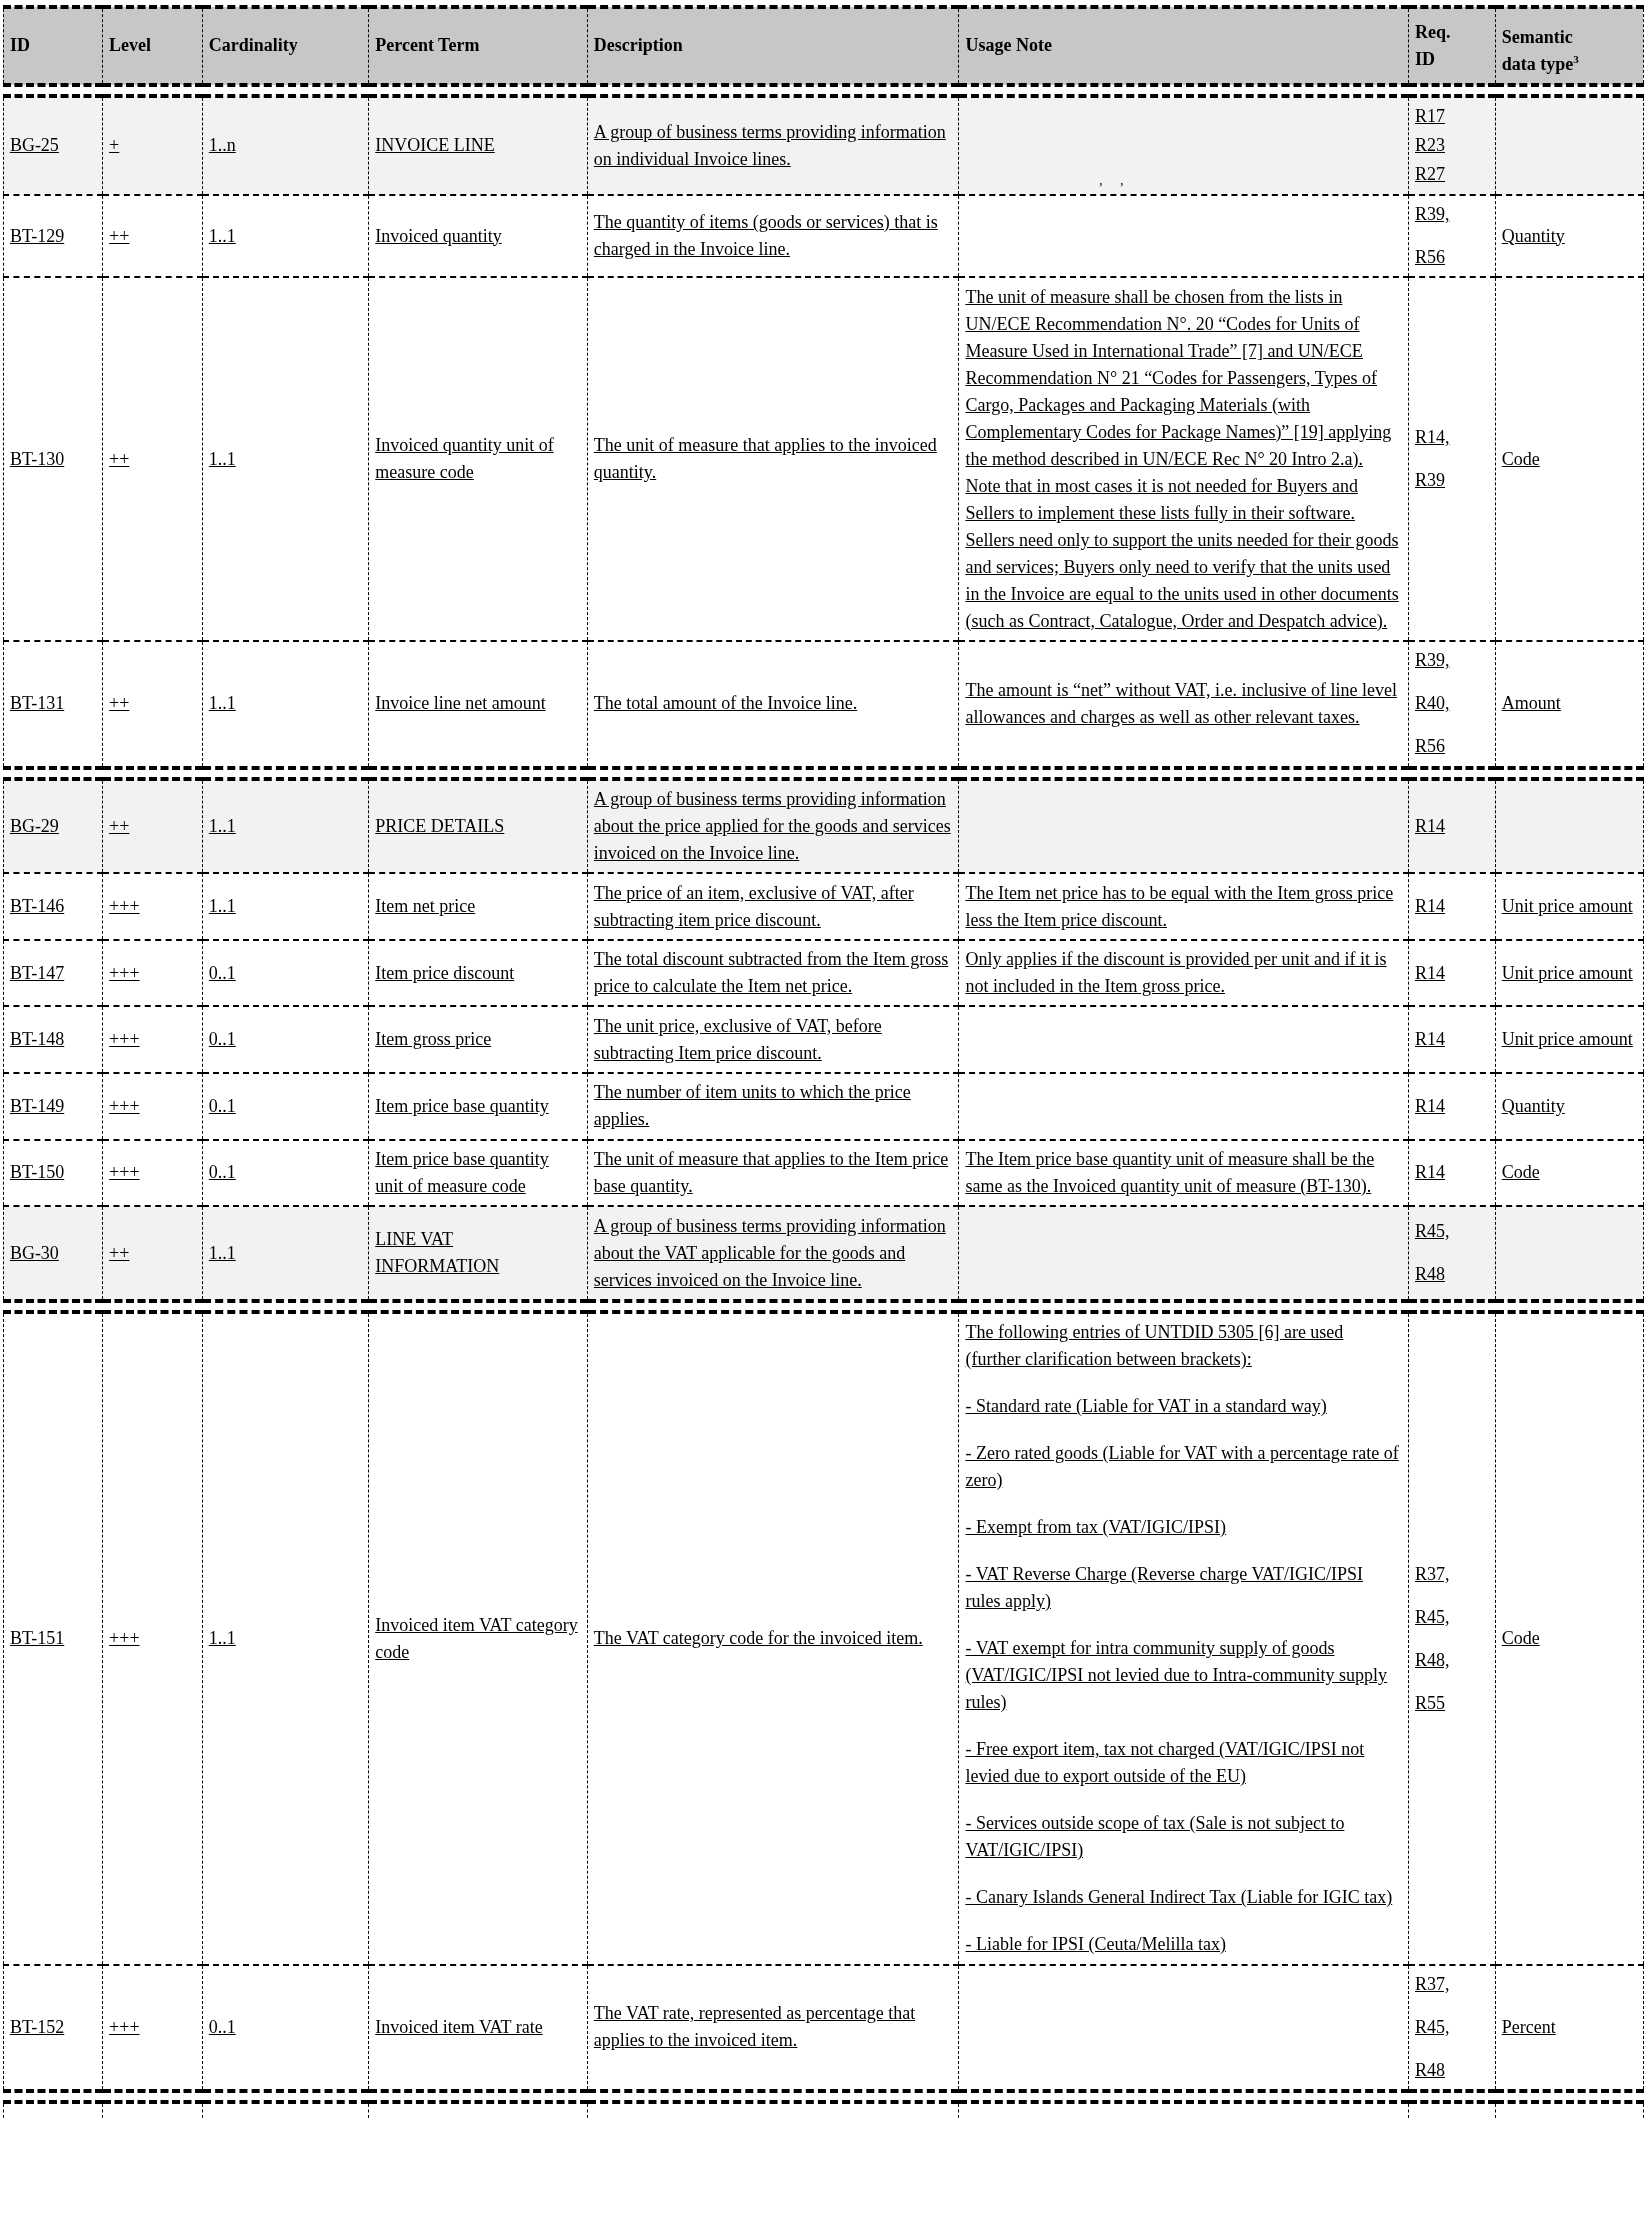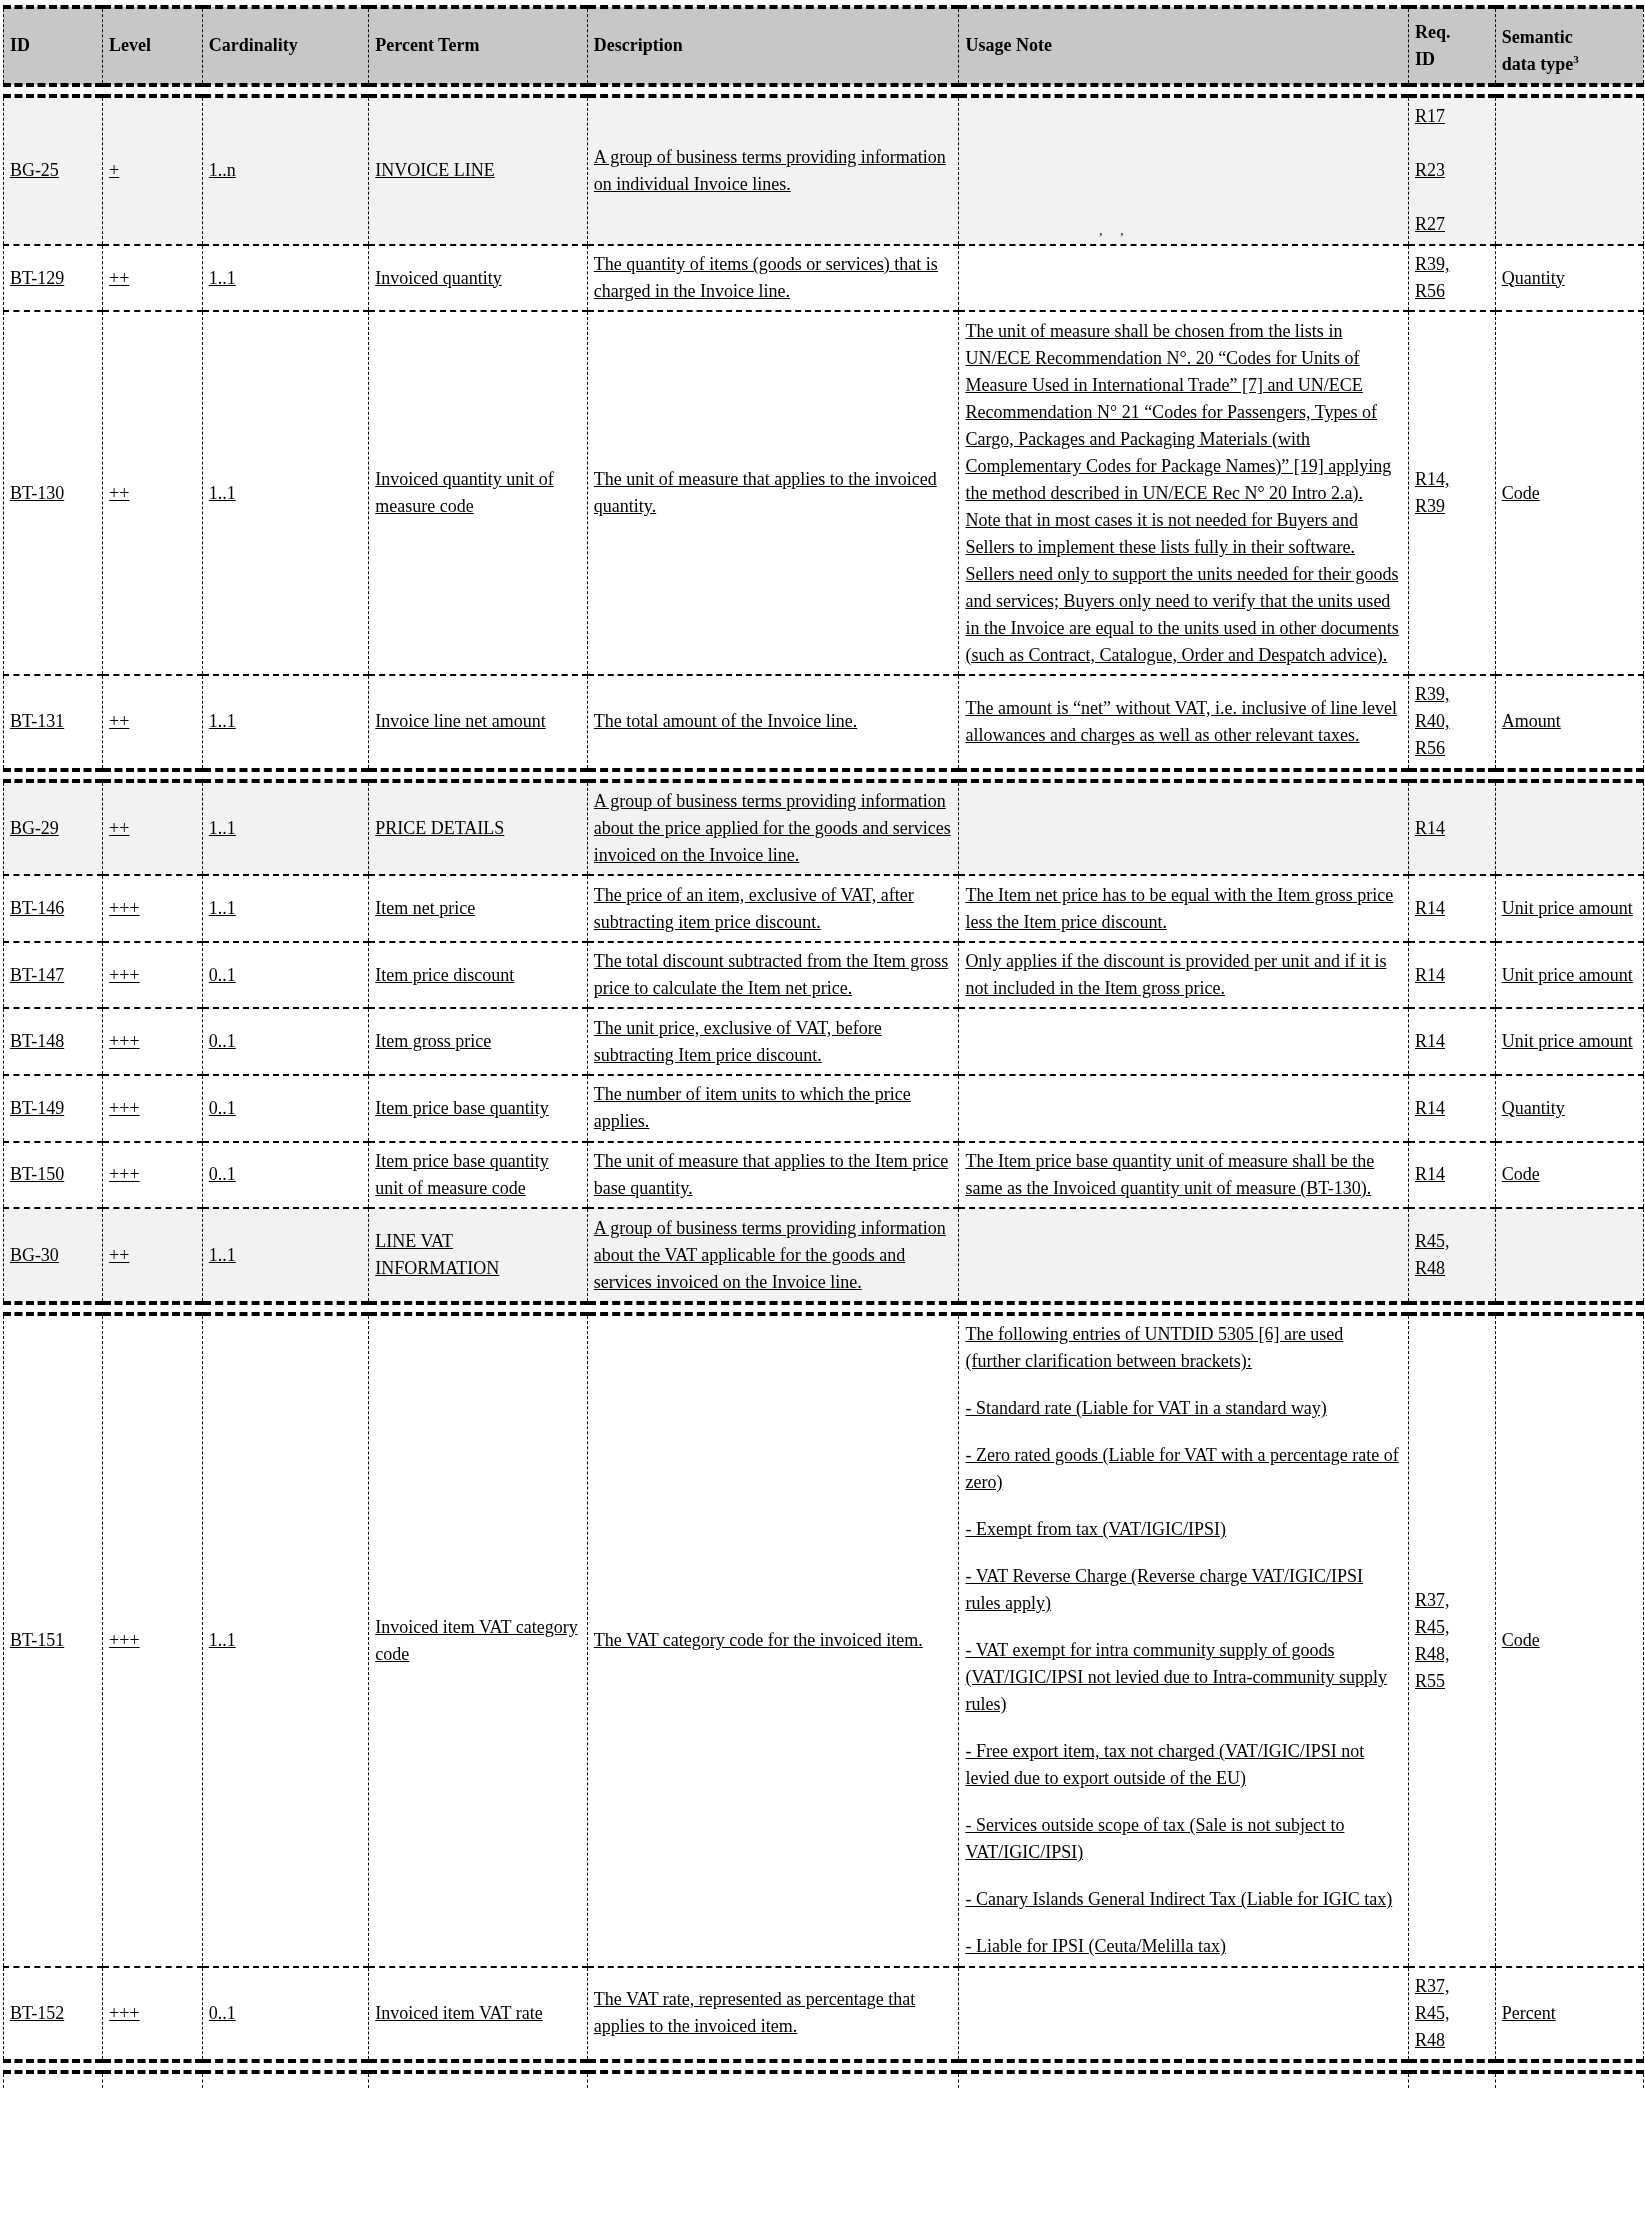--- a/index.html
+++ b/index.html
@@ -40,22 +40,22 @@
   .block th{
     background:var(--header-bg);
     font-weight:bold;
   }
   .group-row td{background:var(--group-bg);}
   .th-inner{display:inline-block;}
   .th-req_ids{max-width:47px;}
   .th-semantic_type{max-width:109px;margin-top:10px;}
   sup{font-size:0.62em;line-height:0;}
   .para+.para{margin-top:20px;}
-  td.col-req_ids .para+.para{margin-top:0;}
-  tr[data-row-id="BG-25"] td.col-req_ids .para+.para{margin-top:27px;}
+  td.col-req_ids .para+.para{margin-top:16px;}
+  tr[data-row-id="BG-25"] td.col-req_ids .para+.para{margin-top:2px;}
   td.has-artifact{position:relative;}
   .artifact{
     position:absolute;bottom:-1.8px;left:31%;
     font-size:15px;letter-spacing:17px;color:#20204a;
     line-height:1;
   }
   tr.stub td{height:13.4px;padding:0;}
   
   col.w-id{width:6.05%;}
   col.w-level{width:6.08%;}

